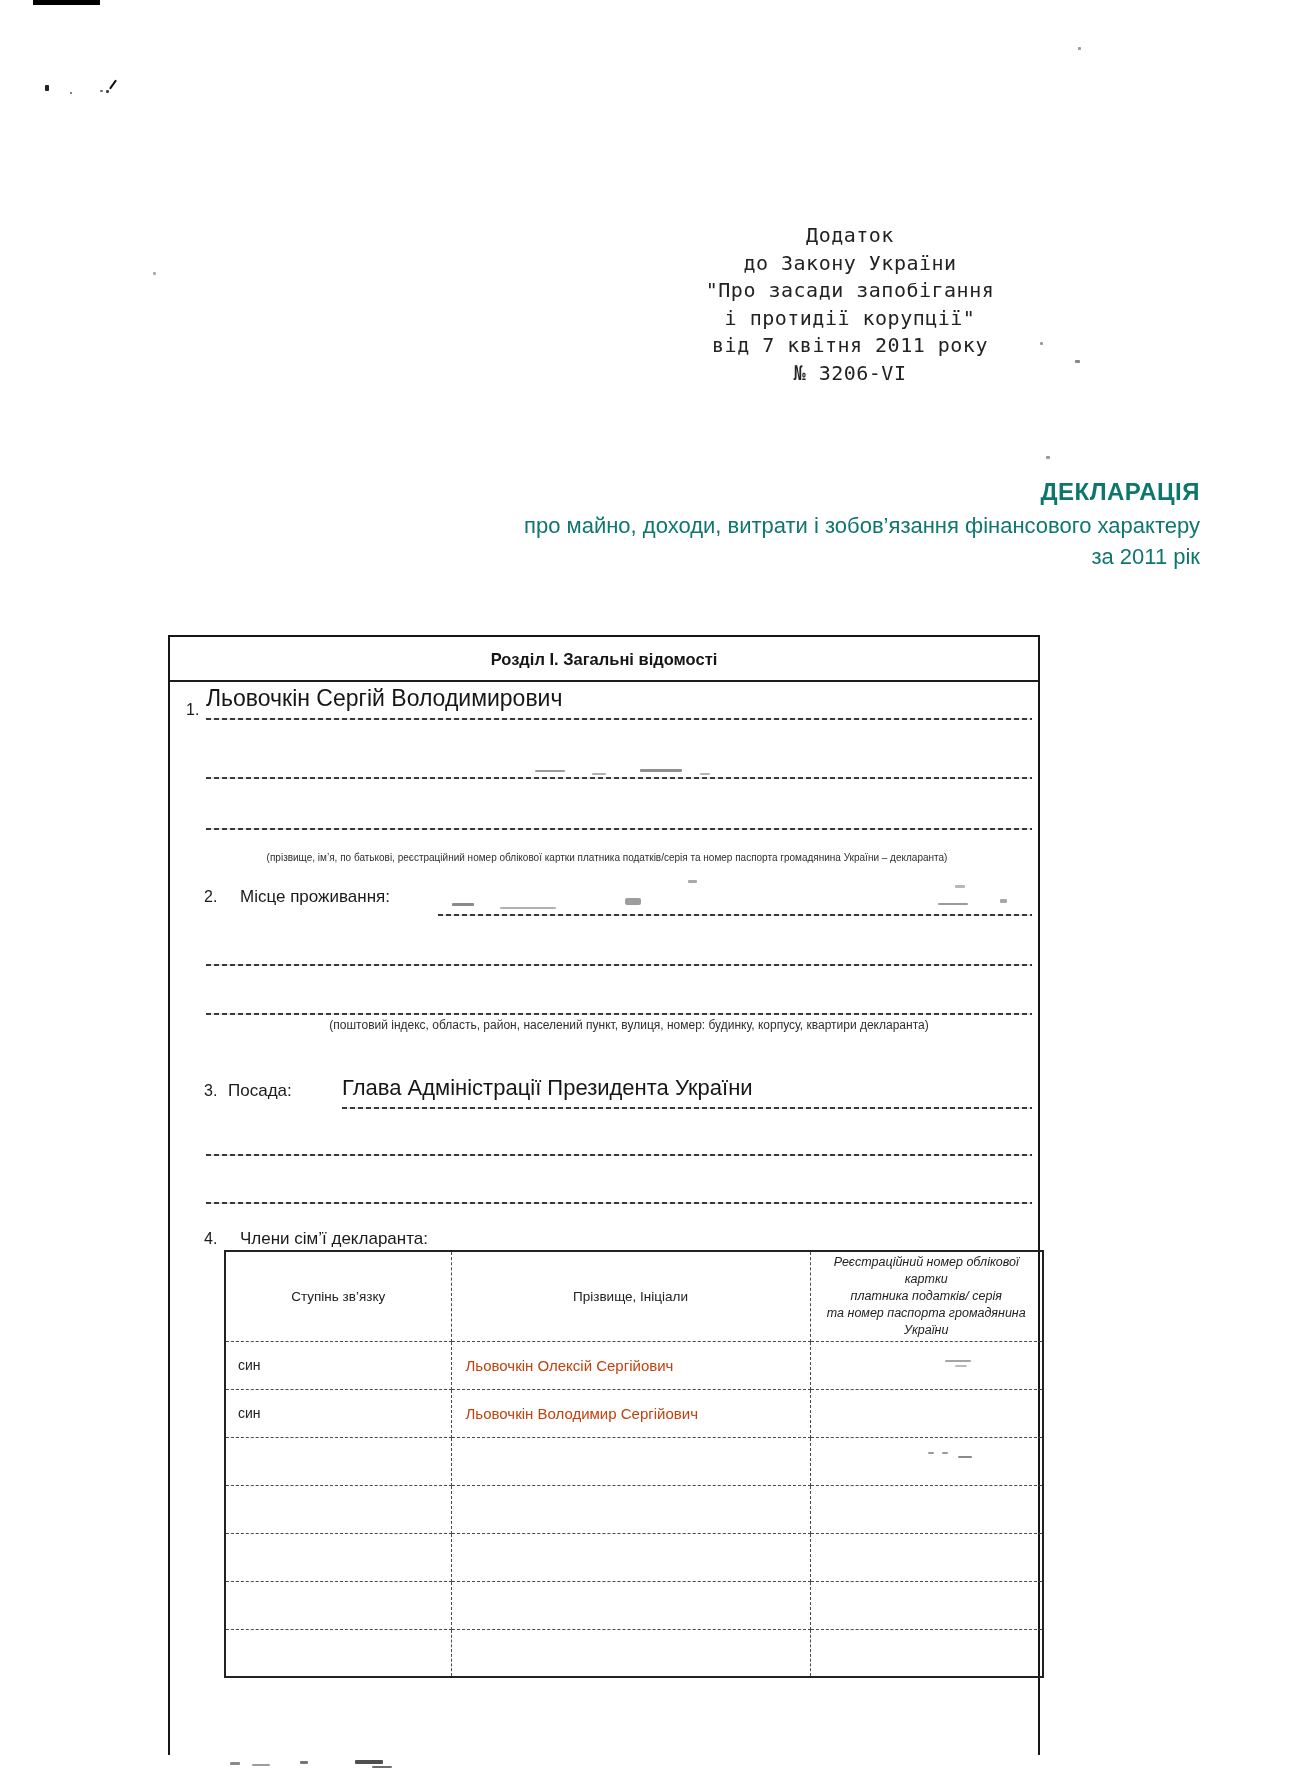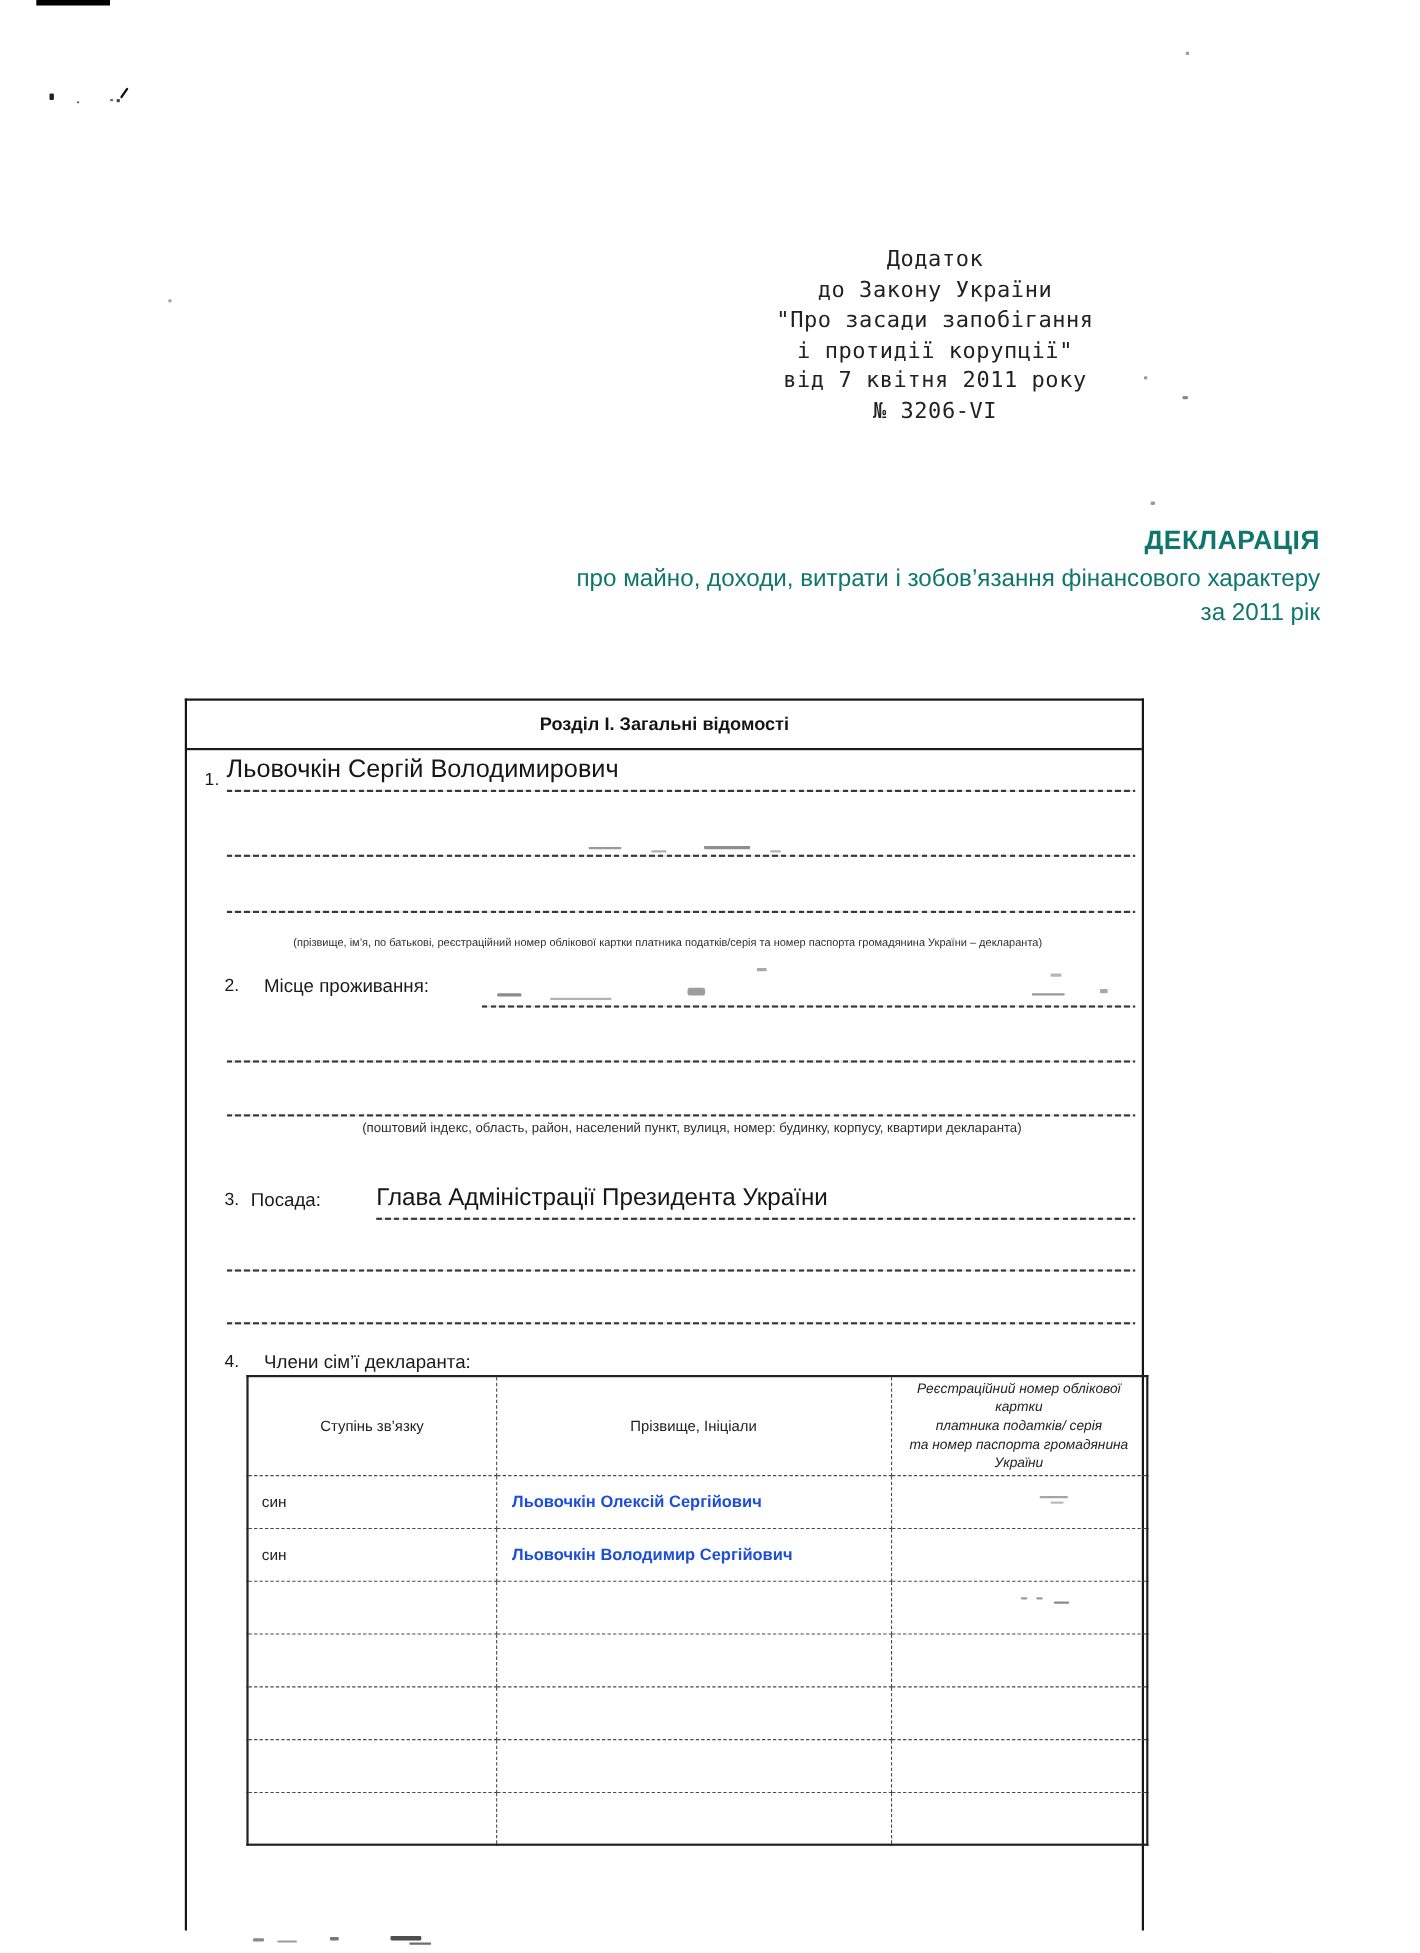--- a/index.html
+++ b/index.html
@@ -99,21 +99,21 @@
     font-weight:400;
     vertical-align:middle;
     text-align:center;
     color:#222;
   }
   .th-c1{width:226px;font-size:13.5px;}
   .th-c2{width:359px;font-size:13.5px;}
   .th-c3{width:233px;font-size:12.5px;line-height:17px;white-space:pre-line;padding:0 4px;font-style:italic;}
   .family-table tr.body-row td{height:48px;vertical-align:middle;}
   .td-relation{font-size:14px;padding-left:12px;color:#222;}
-  .td-name{font-size:15px;padding-left:14px;color:#1d4ed8;font-weight:bold;}
+  .td-name{font-size:15px;padding-left:14px;color:#c2410c;}
   .td-number{font-size:13px;}
 </style>
 </head>
 <body>
 
 <div class="page">
 
   <div>
     <span class="artifact" style="left:33px;top:0;width:67px;height:5px;"></span>
     <span class="smudge" style="left:45px;top:85px;width:4px;height:6px;background:#222;"></span>

